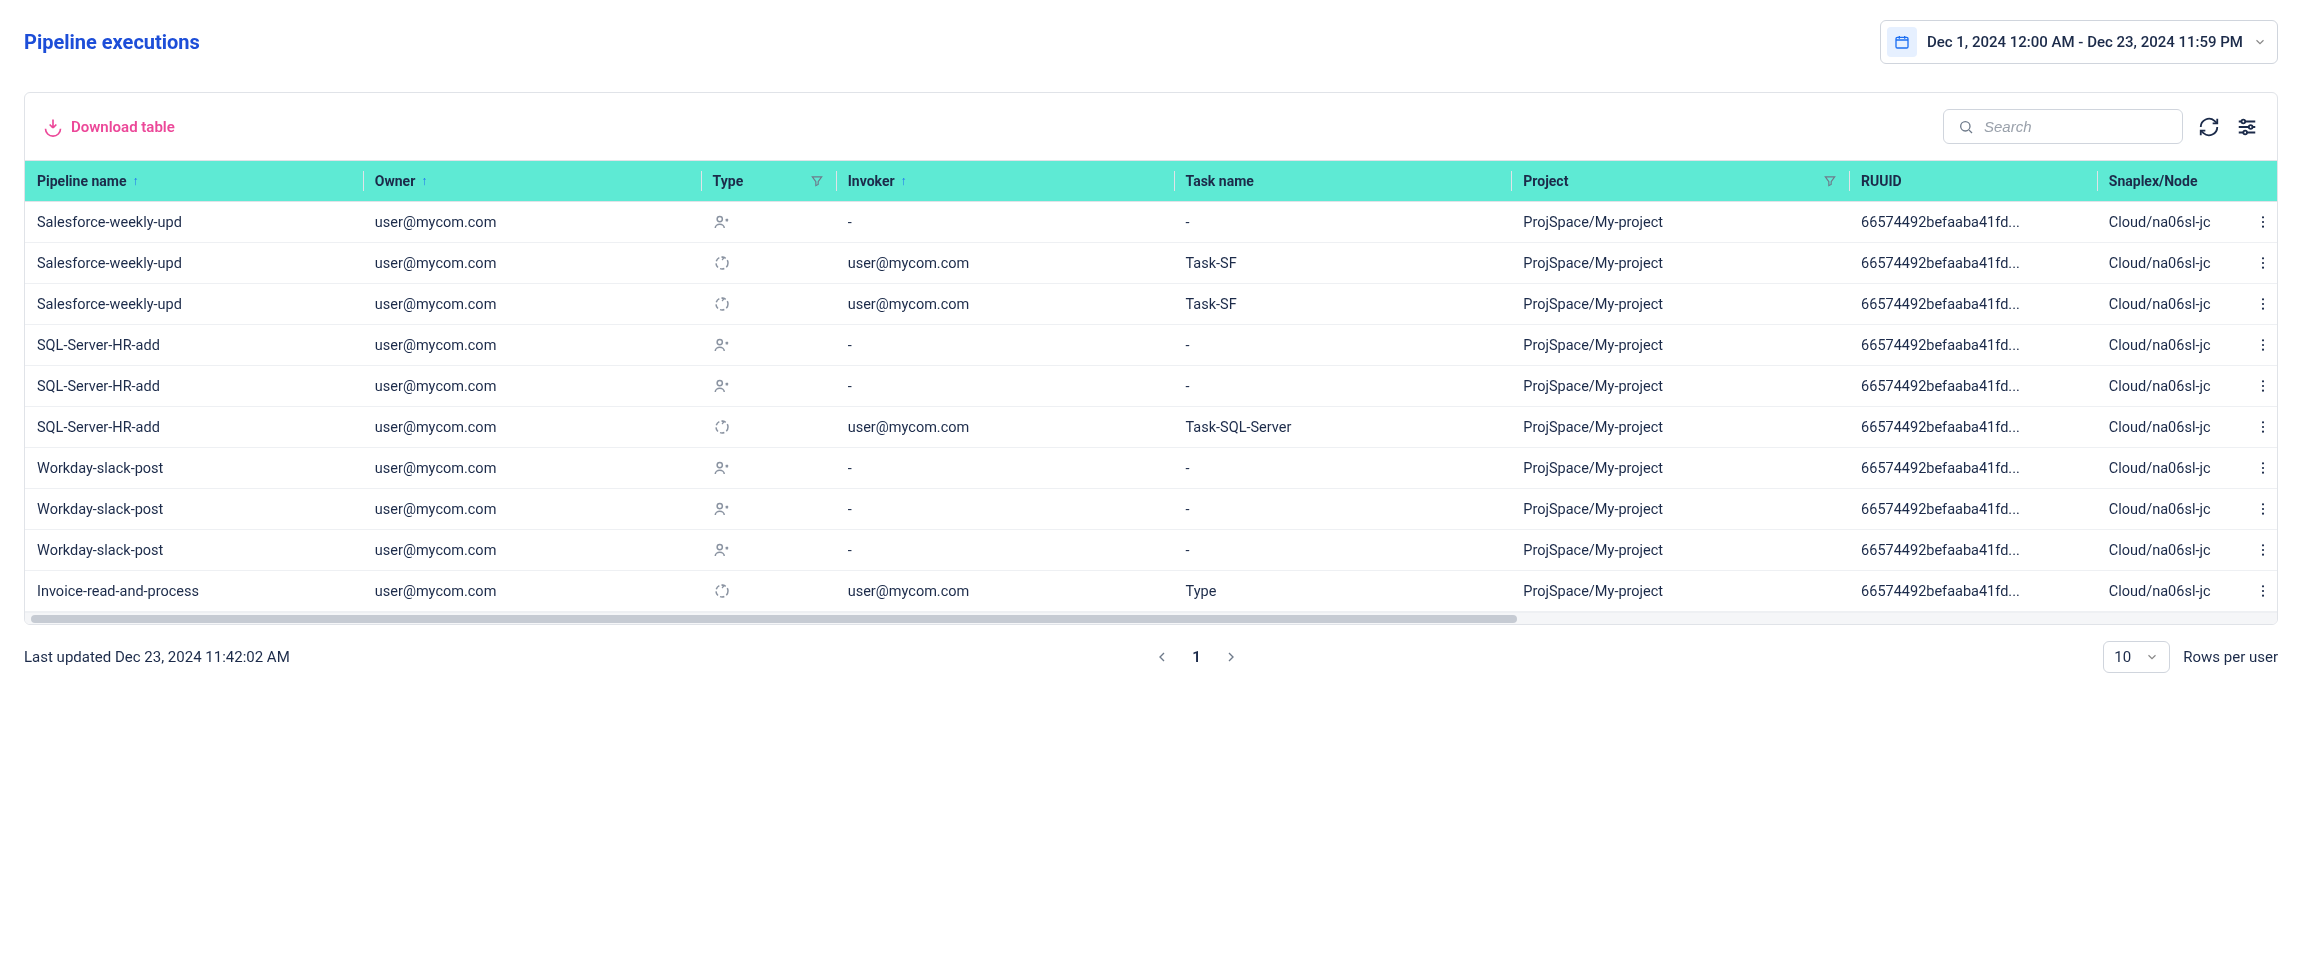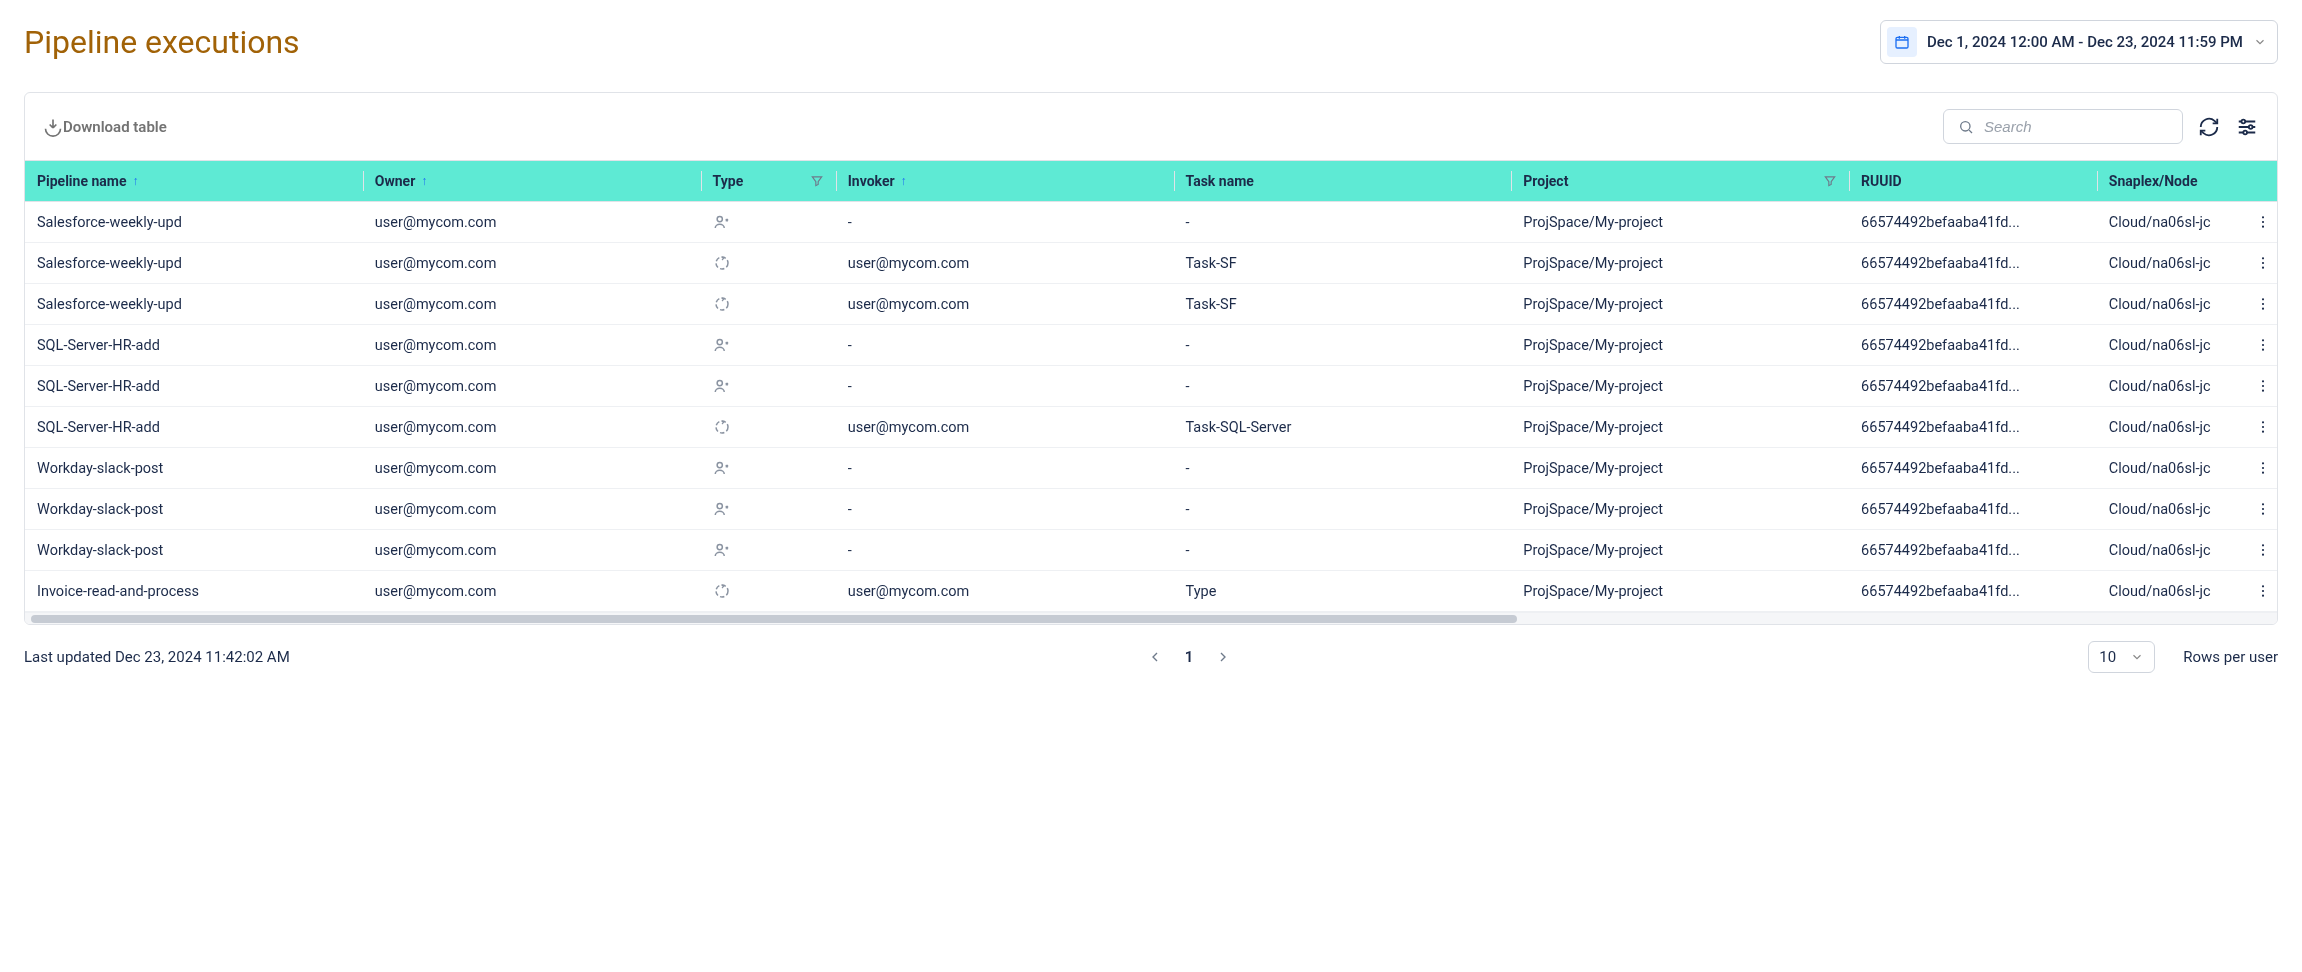--- a/index.html
+++ b/index.html
@@ -10,23 +10,23 @@
     padding: 20px 24px;
     font-size: 14px;
   }
   .page-header {
     display: flex;
     justify-content: space-between;
     align-items: center;
     margin-bottom: 28px;
   }
   .page-title {
-    font-size: 32px;
-    font-weight: 400;
-    color: #a16207;
+    font-size: 20px;
+    font-weight: 700;
+    color: #1d4ed8;
   }
   .date-range-picker {
     display: flex;
     align-items: center;
     border: 1px solid #d0d5dd;
     border-radius: 6px;
     padding: 6px 10px 6px 6px;
     gap: 10px;
     background: #fff;
   }
@@ -55,22 +55,22 @@
   }
   .toolbar {
     display: flex;
     justify-content: space-between;
     align-items: center;
     padding: 16px 18px;
   }
   .download-link {
     display: flex;
     align-items: center;
-    gap: 0;
-    color: #737373;
+    gap: 8px;
+    color: #ec4899;
     font-weight: 600;
     font-size: 15px;
     cursor: pointer;
   }
   .toolbar-right {
     display: flex;
     align-items: center;
     gap: 14px;
   }
   .search-box {
@@ -188,21 +188,21 @@
     display: flex;
     align-items: center;
     gap: 22px;
     color: #1c2b4a;
   }
   .pagination .page-num { font-weight: 600; }
   .pagination .nav-chevron { color: #6e7a8a; cursor: pointer; }
   .rows-right {
     display: flex;
     align-items: center;
-    gap: 28px;
+    gap: 13px;
     text-align: right;
   }
   .rows-select {
     border: 1px solid #d0d5dd;
     border-radius: 6px;
     padding: 6px 10px;
     display: flex;
     align-items: center;
     gap: 14px;
     cursor: pointer;

